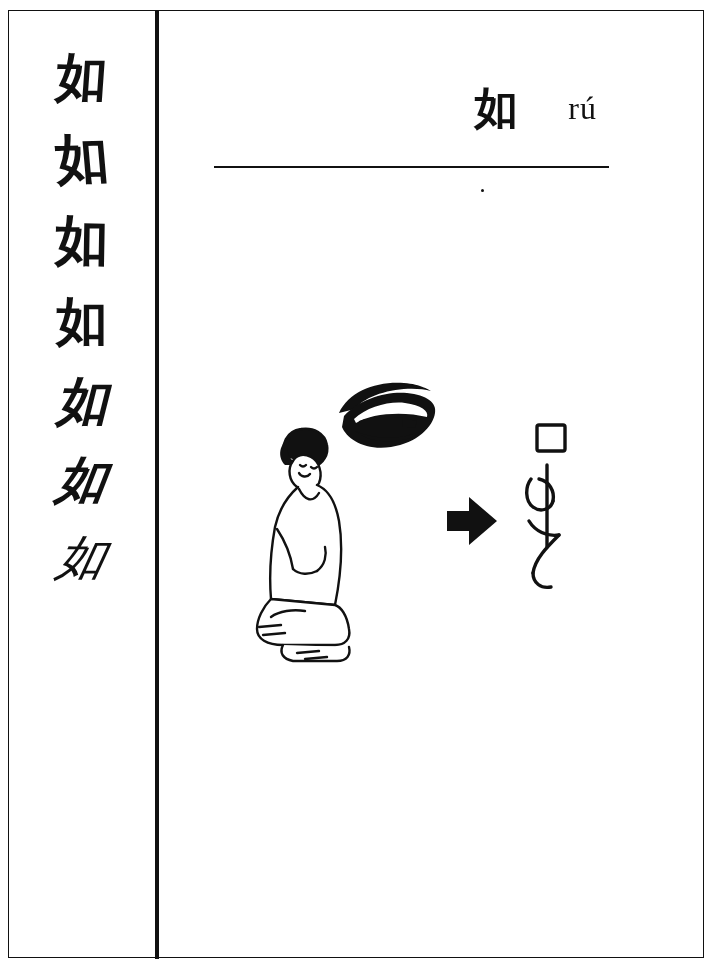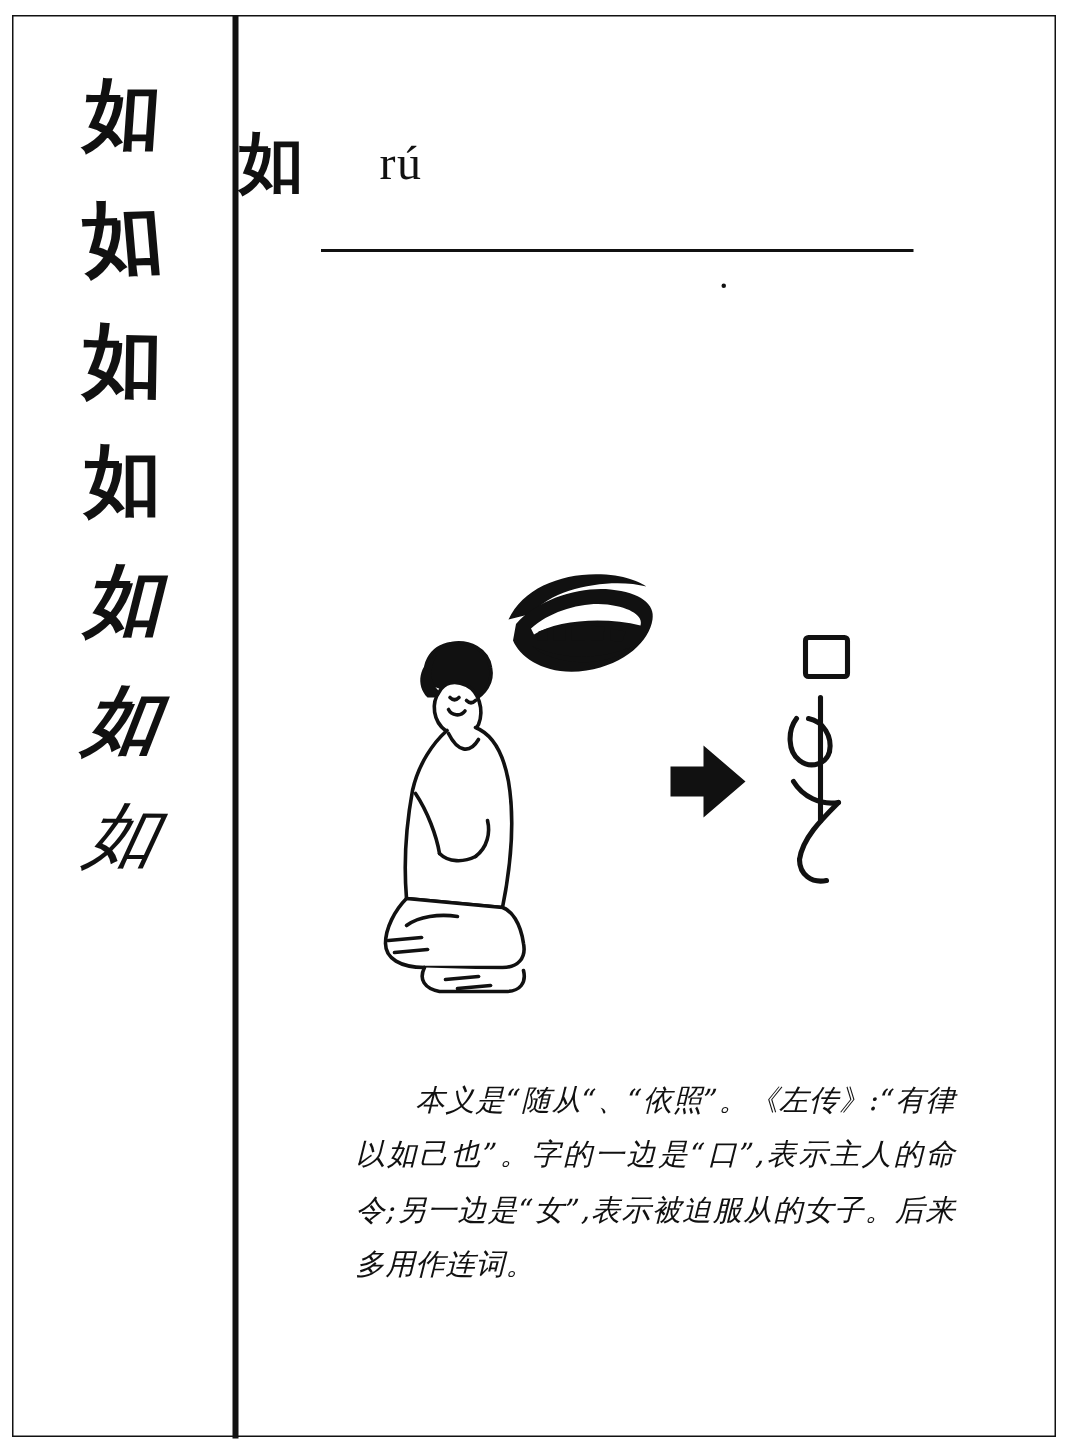--- a/index.html
+++ b/index.html
@@ -74,21 +74,21 @@
     top: 11px;
     width: 545px;
     height: 946px;
     box-sizing: border-box;
   }
   .headword-row {
     position: absolute;
     left: 0;
     top: 68px;
     width: 438px;
-    text-align: left;
+    text-align: right;
     white-space: nowrap;
   }
   .headword {
     font-family: "DejaVu Serif", serif;
     font-size: 44px;
     font-weight: 700;
     color: #111;
     vertical-align: middle;
   }
   .pinyin {
@@ -216,16 +216,15 @@
           <path d="M372 118 C366 126 366 140 374 146 C382 152 392 148 394 140"></path>
           <path d="M394 140 C396 130 390 120 380 118"></path>
           <path d="M388 104 L388 186"></path>
           <path d="M370 160 C376 170 388 176 400 174"></path>
           <path d="M400 174 C388 186 376 198 374 212"></path>
           <path d="M374 212 C374 222 382 228 392 226"></path>
         </g>
       </svg>
     </div>
 
-    <div class="gloss">本义是“随从“、“依照”。《左传》:“有律以如己也”。字的一边是“口”,表示主人的命令;另一边是“女”,表示被迫服从的女子。后来多用作连词。</div>
 
   </div>
 </div>
 
 </body></html>

